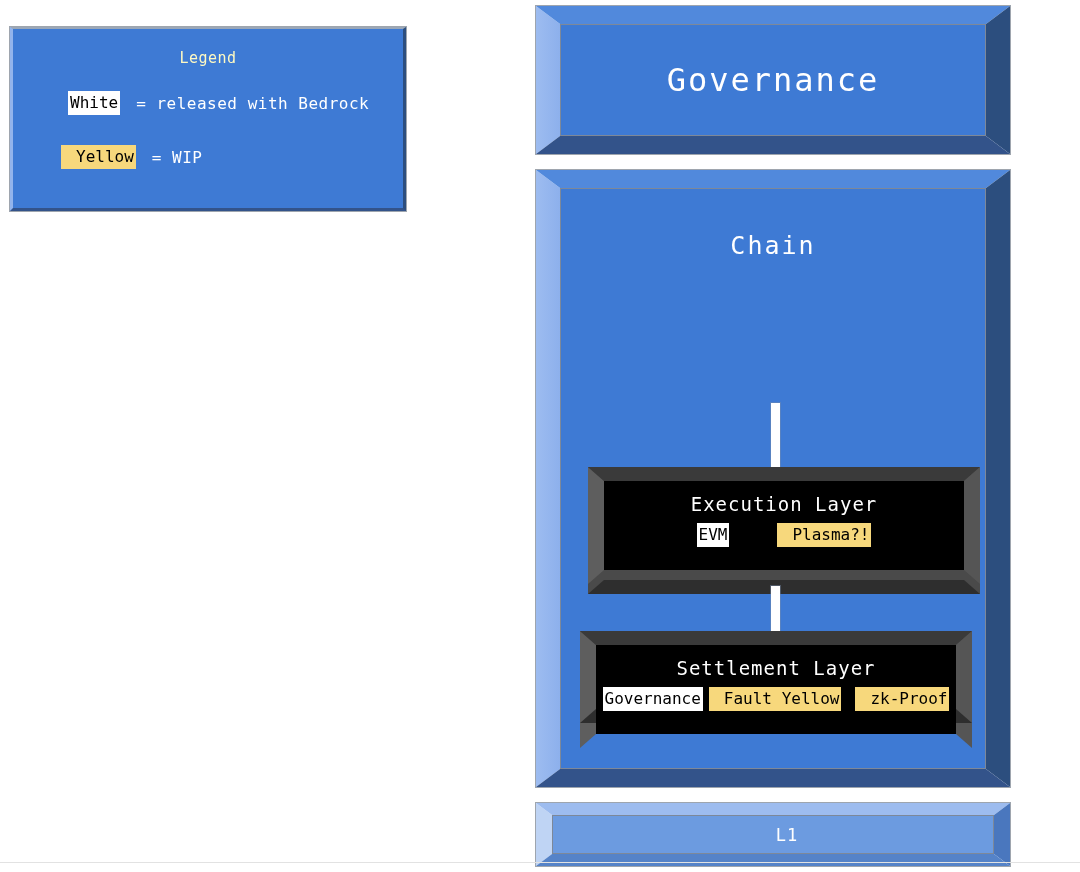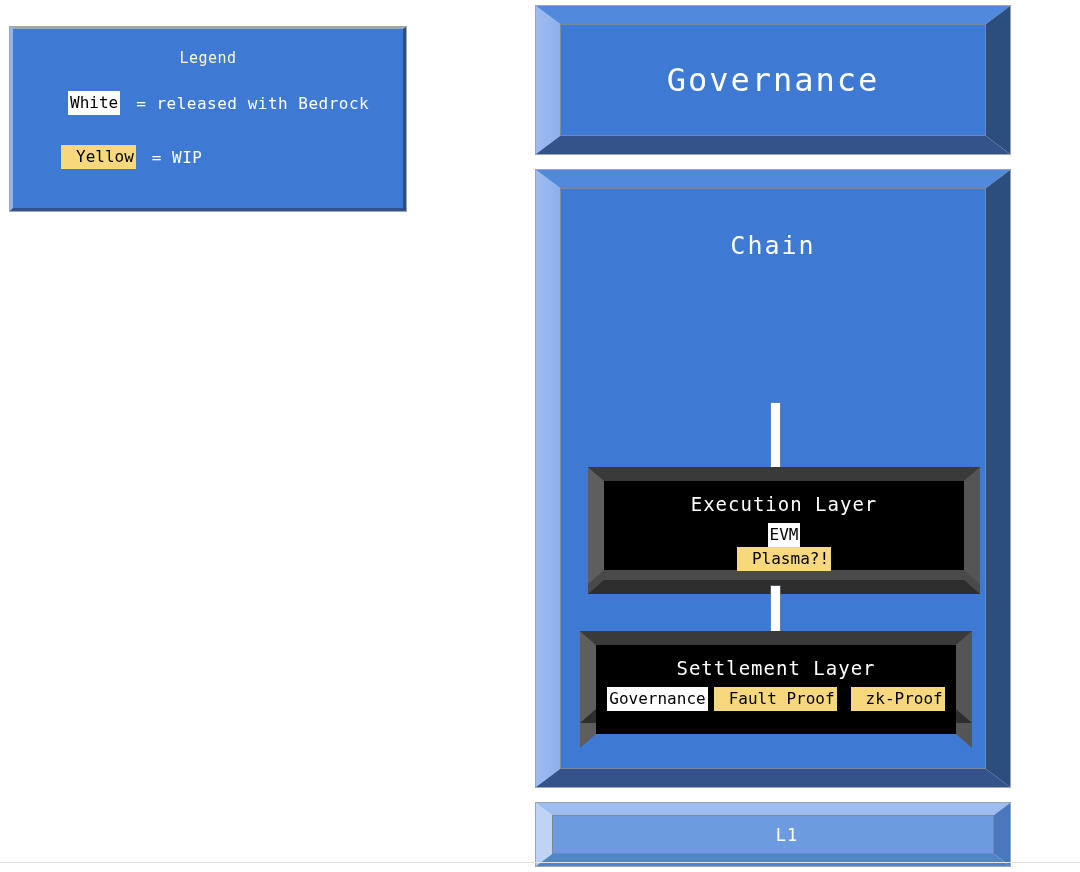--- a/index.html
+++ b/index.html
@@ -214,21 +214,21 @@
     <div class="lb-bv" style="left:0; top:0; width:16px; height:117px; background:#5E5E5E;
                 clip-path: polygon(0 0, 100% 14px, 100% calc(100% - 14px), 0 100%);"></div>
     <div class="lb-bv" style="left:0; top:0; width:392px; height:14px; background:#3A3A3A;
                 clip-path: polygon(0 0, 100% 0, calc(100% - 16px) 100%, 16px 100%);"></div>
     <div class="lb-bv" style="right:0; top:0; width:16px; height:117px; background:#555555;
                 clip-path: polygon(100% 0, 100% 100%, 0 calc(100% - 14px), 0 14px);"></div>
     <div class="lb-bv" style="left:0; bottom:0; width:392px; height:14px; background:#2E2E2E;
                 clip-path: polygon(16px 0, calc(100% - 16px) 0, 100% 100%, 0 100%);"></div>
     <div class="lb-inner" style="left:16px; top:14px; width:360px; height:89px;">
       <div class="layer-title" style="margin-top:12px;">Execution Layer</div>
-      <div class="tag-row" style="margin-top:8px;flex-direction:column;">
+      <div class="tag-row" style="margin-top:8px;">
         <span class="tag white">EVM</span>
         <span style="display:inline-block; width:48px;"></span>
         <span class="tag yellow">Plasma?!</span>
       </div>
     </div>
   </div>
 
   <div class="connector" style="left:771px; top:586px; width:9px; height:46px;"></div>
 
   <div class="layerbox" style="left:580px; top:631px; width:392px; height:92px;">
@@ -239,21 +239,21 @@
                 clip-path: polygon(0 0, 100% 0, calc(100% - 16px) 100%, 16px 100%);"></div>
     <div class="lb-bv" style="right:0; top:0; width:16px; height:117px; background:#555555;
                 clip-path: polygon(100% 0, 100% 100%, 0 calc(100% - 14px), 0 14px);"></div>
     <div class="lb-bv" style="left:0; bottom:0; width:392px; height:14px; background:#2E2E2E;
                 clip-path: polygon(16px 0, calc(100% - 16px) 0, 100% 100%, 0 100%);"></div>
     <div class="lb-inner" style="left:16px; top:14px; width:360px; height:89px;">
       <div class="layer-title" style="margin-top:12px;">Settlement Layer</div>
       <div class="tag-row" style="margin-top:8px;">
         <span class="tag white">Governance</span>
         <span style="display:inline-block; width:6px;"></span>
-        <span class="tag yellow">Fault Proof</span>
+        <span class="tag yellow">Fault Yellow</span>
         <span style="display:inline-block; width:14px;"></span>
         <span class="tag yellow">zk-Proof</span>
       </div>
     </div>
   </div>
 
   <div class="bevel" id="l1-box" style="left:536px; top:803px; width:474px; height:63px;">
     <div class="bv" style="left:0; top:0; width:16px; height:63px;
                 background:#BFD4F4;
                 clip-path: polygon(0 0, 100% 12px, 100% calc(100% - 12px), 0 100%);"></div>

